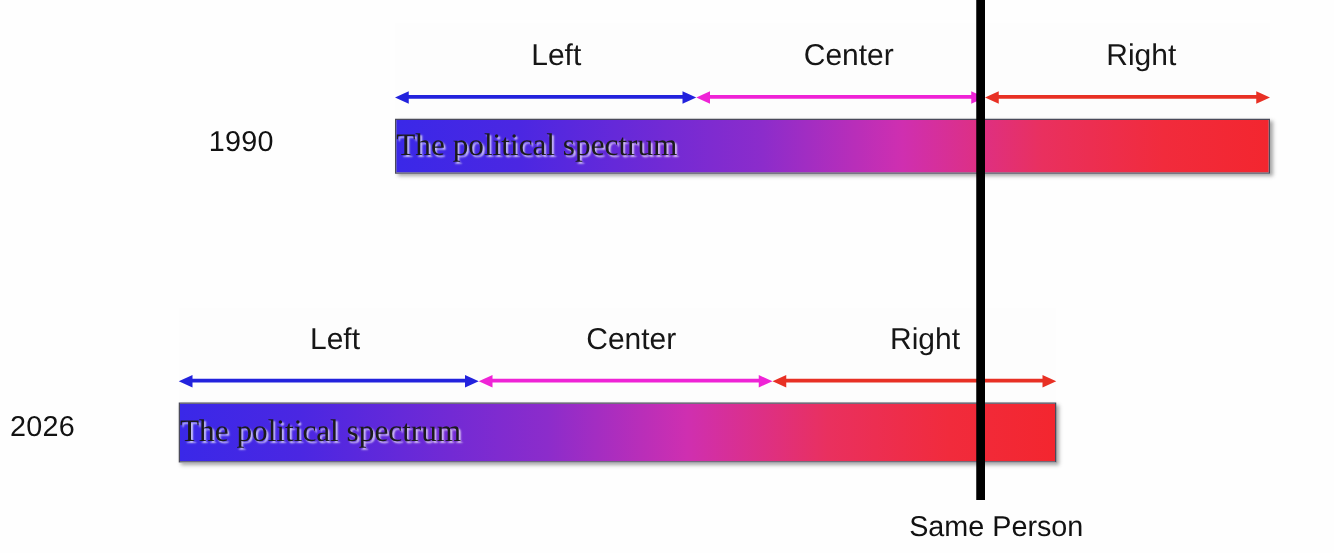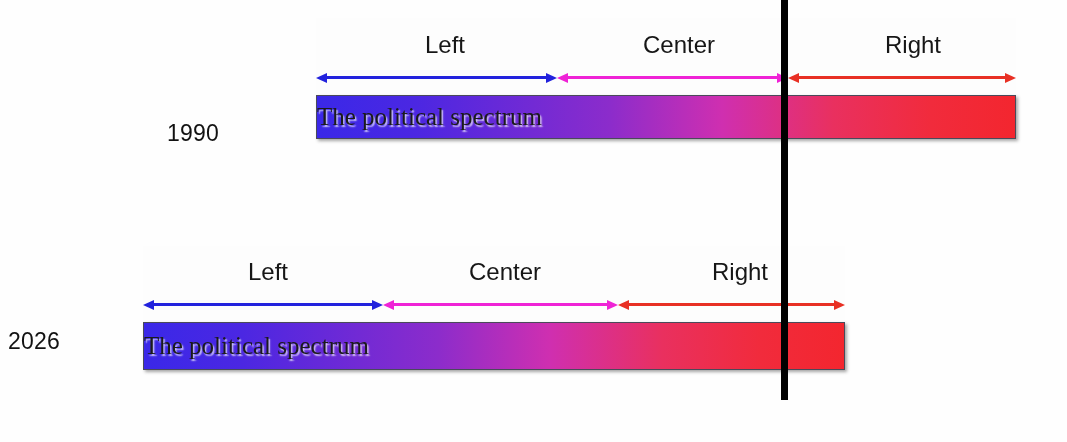--- a/index.html
+++ b/index.html
@@ -13,21 +13,21 @@
   #stage{position:absolute;left:0;top:0;width:1067px;height:442px;background:#fefefe;}
 
   
   .year-label{
     position:absolute;
     font-size:23px;
     color:#121212;
     letter-spacing:0.2px;
     white-space:nowrap;
   }
-  #year-1990{left:167px;top:100px;margin-top:20px;}
+  #year-1990{left:167px;top:100px;}
   #year-2020{left:8px;top:328px;}
 
   
   .row-panel{position:absolute;background:#fdfdfd;}
 
   
   .cat-label{
     position:absolute;
     font-size:24px;
     color:#161616;
@@ -157,14 +157,15 @@
     <div class="head right"></div>
   </div>
 
   <div class="spectrum-bar" style="left:143px;top:322px;width:702px;height:48px;
               background:linear-gradient(to right,#3a28e8 0%,#4b27e2 14%,#8c2ccb 42%,#cf2fb0 58%,#e9305f 74%,#f12b3c 88%,#f3262f 100%);">
     <div class="spectrum-text" style="top:9px;">The political spectrum</div>
   </div>
 
   <div id="marker-line" style="left:781px;top:0px;width:7px;height:400px;"></div>
 
+  <div id="marker-caption" style="left:797px;top:408px;">Same Person</div>
 
 </div>
 
 </body></html>

